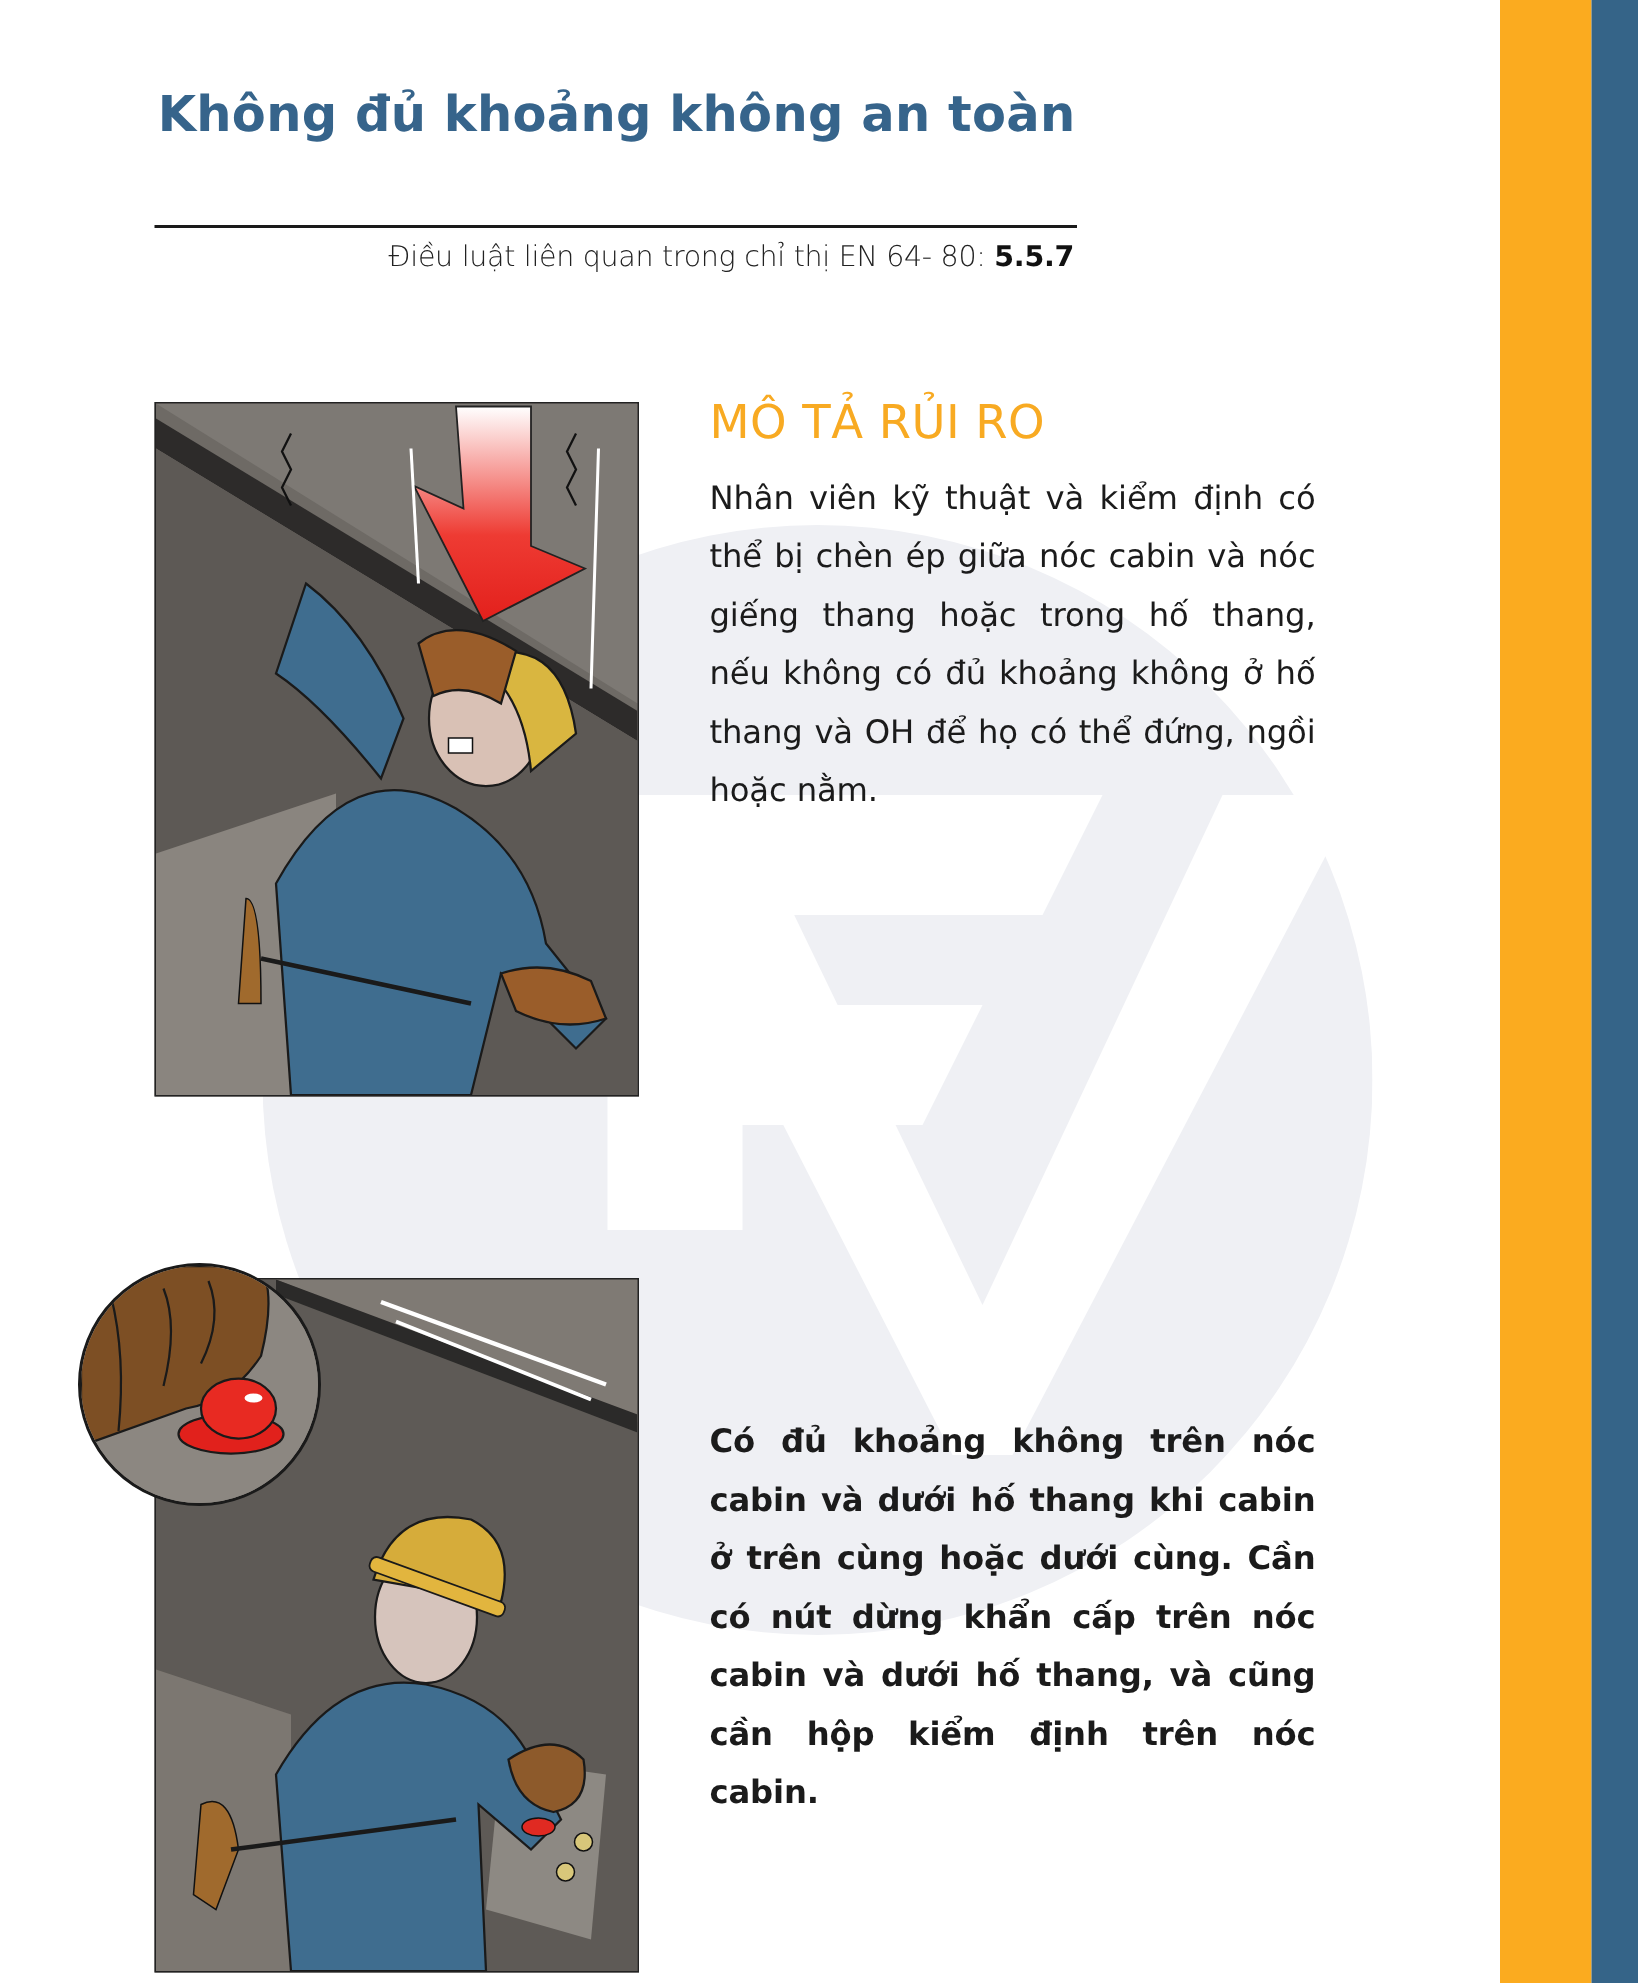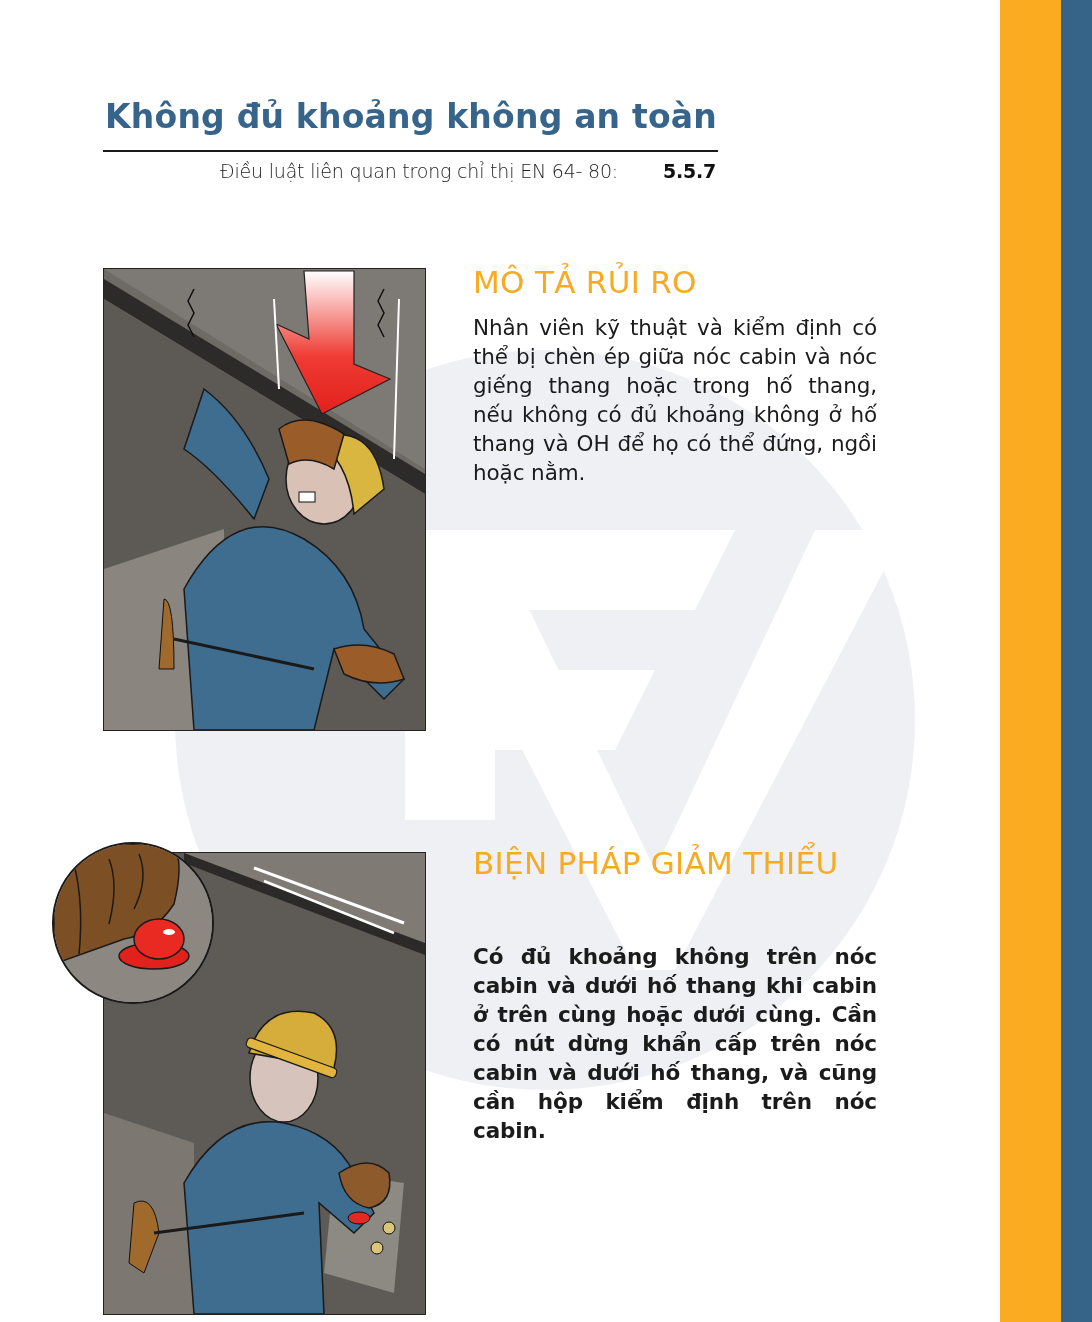--- a/index.html
+++ b/index.html
@@ -8,43 +8,43 @@
     background: #ffffff;
     font-family: "DejaVu Sans", "Liberation Sans", sans-serif;
   }
   .watermark { position: absolute; left: 175px; top: 350px; width: 740px; height: 740px; z-index: 0; }
   .bar-orange { position: absolute; left: 1000px; top: 0; width: 61px; height: 1322px; background: #fbab1f; }
   .bar-blue { position: absolute; left: 1061px; top: 0; width: 31px; height: 1322px; background: #356488; }
 
   .title {
     position: absolute; right: 375px; top: 56px; width: 620px;
     text-align: right; color: #36648b; font-weight: bold;
-    font-size: 33px; line-height: 40px; letter-spacing: 0.2px; z-index: 2; margin-top: 41px;
+    font-size: 33px; line-height: 40px; letter-spacing: 0.2px; z-index: 2;
   }
   .rule { position: absolute; left: 103px; top: 150px; width: 615px; height: 1.5px; background: #1a1a1a; z-index: 2; }
   .reference {
     position: absolute; right: 376px; top: 160px; width: 620px; text-align: right;
     font-size: 19px; color: #222; font-weight: 300; z-index: 2; letter-spacing: -0.2px;
   }
-  .reference b { font-weight: bold; color: #111; margin-left: 39px; }
+  .reference b { font-weight: bold; color: #111; }
 
   .panel { position: absolute; left: 103px; width: 321px; border: 1.5px solid #222; overflow: hidden; z-index: 2; background: #6f6b66; }
   .panel svg { display: block; width: 100%; height: 100%; }
   .panel-1 { top: 268px; height: 461px; }
   .panel-2 { top: 852px; height: 461px; }
   .inset { position: absolute; left: 52px; top: 842px; width: 158px; height: 158px; border-radius: 50%; border: 2px solid #1a1a1a; overflow: hidden; z-index: 3; background: #8b8680; }
   .inset svg { width: 100%; height: 100%; display: block; }
 
   .section-heading {
     position: absolute; left: 473px; width: 420px; color: #f8aa22; font-weight: normal;
     font-size: 31px; line-height: 40px; z-index: 2; letter-spacing: 0.3px;
   }
   .section-body {
     position: absolute; left: 473px; width: 404px; color: #1b1b1b;
-    font-size: 21.5px; line-height: 29px; text-align: justify; z-index: 2; letter-spacing: -0.1px;
+    font-size: 21.5px; line-height: 39px; text-align: justify; z-index: 2; letter-spacing: -0.1px;
   }
   .h1 { top: 262px; }
   .b1 { top: 313px; }
   .h2 { top: 843px; }
   .b2 { top: 942px; font-weight: bold; }
 </style>
 </head>
 <body>
 
 <svg class="watermark" viewBox="0 0 740 740">
@@ -128,15 +128,14 @@
     <ellipse cx="100" cy="112" rx="35" ry="13" fill="#e1211c" stroke="#1a1a1a" stroke-width="1.5"></ellipse>
     <ellipse cx="105" cy="95" rx="25" ry="20" fill="#e82a22" stroke="#1a1a1a" stroke-width="1.5"></ellipse>
     <ellipse cx="115" cy="88" rx="6" ry="3" fill="#ffffff"></ellipse>
   </svg>
 </div>
 
 <div class="section-heading h1">MÔ TẢ RỦI RO</div>
 <div class="section-body b1">Nhân viên kỹ thuật và kiểm định có thể bị chèn ép giữa nóc cabin và nóc giếng thang hoặc trong hố thang, nếu không có đủ khoảng không ở hố thang và OH để họ có thể đứng, ngồi hoặc nằm.</div>
 
 <div class="section-heading h2">
-  <div>BIỆN PHÁP GIẢM THIỂU</div>
 </div>
 <div class="section-body b2">Có đủ khoảng không trên nóc cabin và dưới hố thang khi cabin ở trên cùng hoặc dưới cùng. Cần có nút dừng khẩn cấp trên nóc cabin và dưới hố thang, và cũng cần hộp kiểm định trên nóc cabin.</div>
 
 </body></html>

